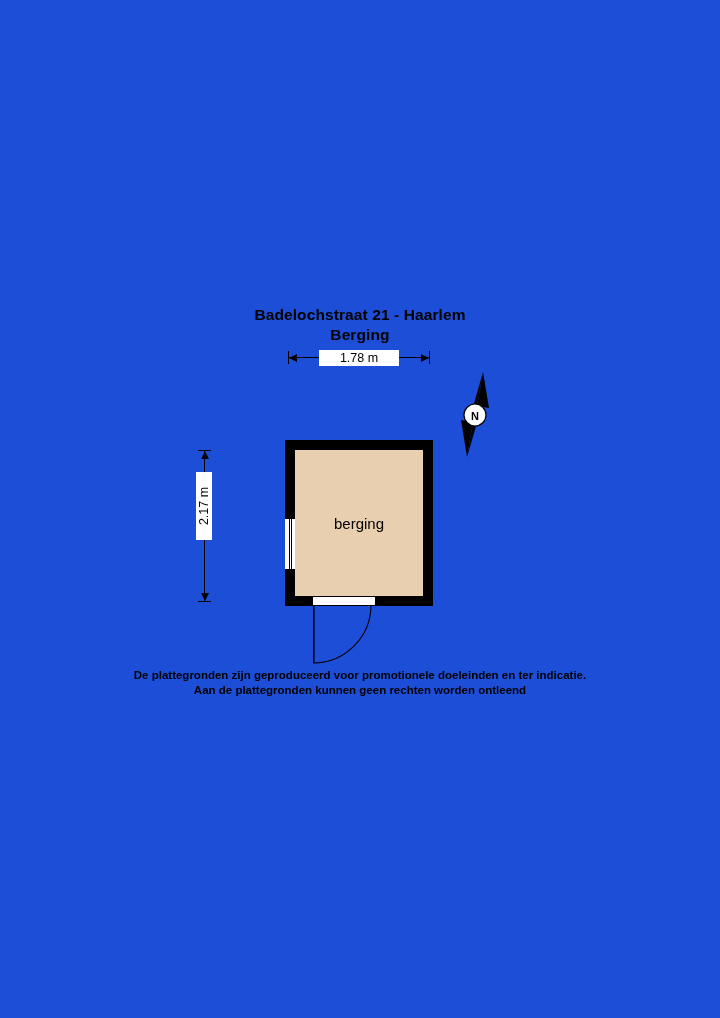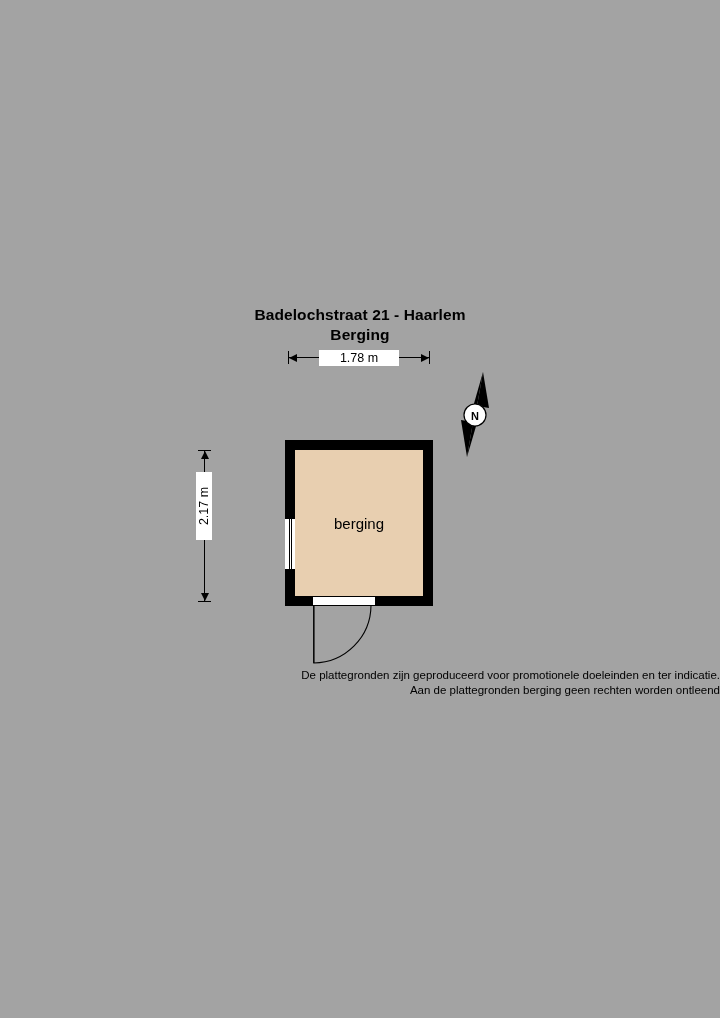--- a/index.html
+++ b/index.html
@@ -15,21 +15,21 @@
     color: #000000;
     overflow: hidden;
   }
 
   #sheet {
     position: absolute;
     left: 0;
     top: 0;
     width: 720px;
     height: 1018px;
-    background: #a3a3a3;
+    background: #1d4ed8;
   }
 
   
   .title-block {
     position: absolute;
     left: 0;
     top: 305px;
     width: 720px;
     text-align: center;
   }
@@ -245,24 +245,25 @@
     height: 62px;
   }
   .plan .door-swing svg { display: block; }
 
   
   .footer {
     position: absolute;
     left: 0;
     top: 668px;
     width: 720px;
-    text-align: right;
+    text-align: center;
     font-size: 11.5px;
     line-height: 15px;
     color: #000;
+    font-weight: bold;
   }
   .footer div { white-space: nowrap; }
 </style>
 </head>
 <body>
 
 <div id="sheet">
 
   <div class="title-block">
     <div class="title-line1">Badelochstraat 21 - Haarlem</div>
@@ -309,16 +310,16 @@
     <div class="door-swing">
       <svg width="62" height="62" viewBox="0 0 62 62">
         <path d="M0.8,0.5 L0.8,58 A58,58 0 0 0 58,0.5" fill="none" stroke="#000000" stroke-width="1.1"></path>
         <line x1="0.8" y1="0.5" x2="0.8" y2="58" stroke="#000000" stroke-width="1.1"></line>
       </svg>
     </div>
   </div>
 
   <div class="footer">
     <div>De plattegronden zijn geproduceerd voor promotionele doeleinden en ter indicatie.</div>
-    <div>Aan de plattegronden berging geen rechten worden ontleend</div>
+    <div>Aan de plattegronden kunnen geen rechten worden ontleend</div>
   </div>
 
 </div>
 
 </body></html>

